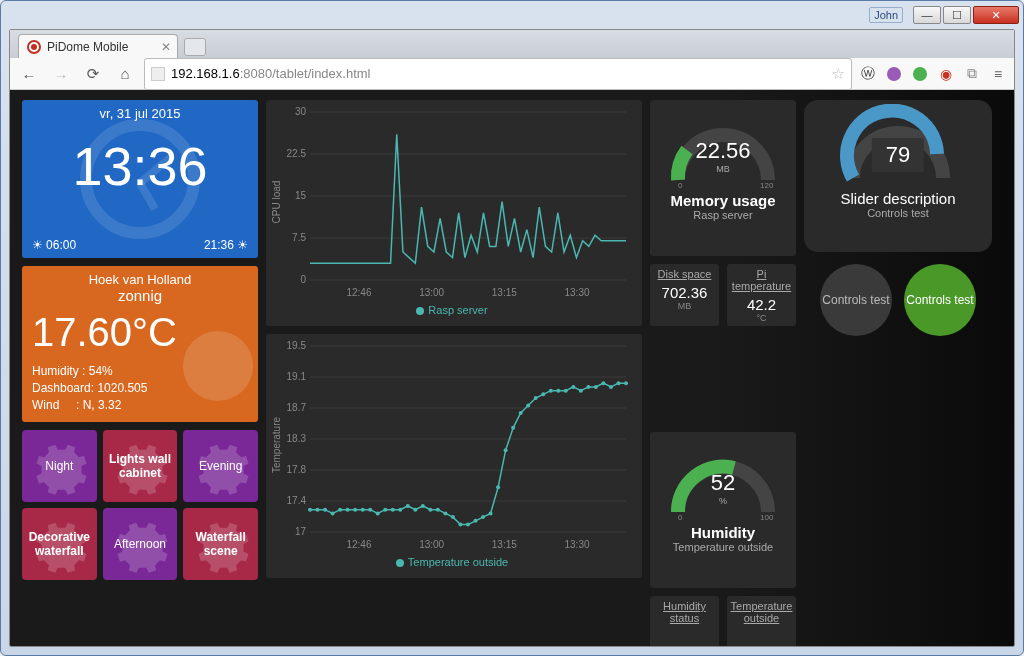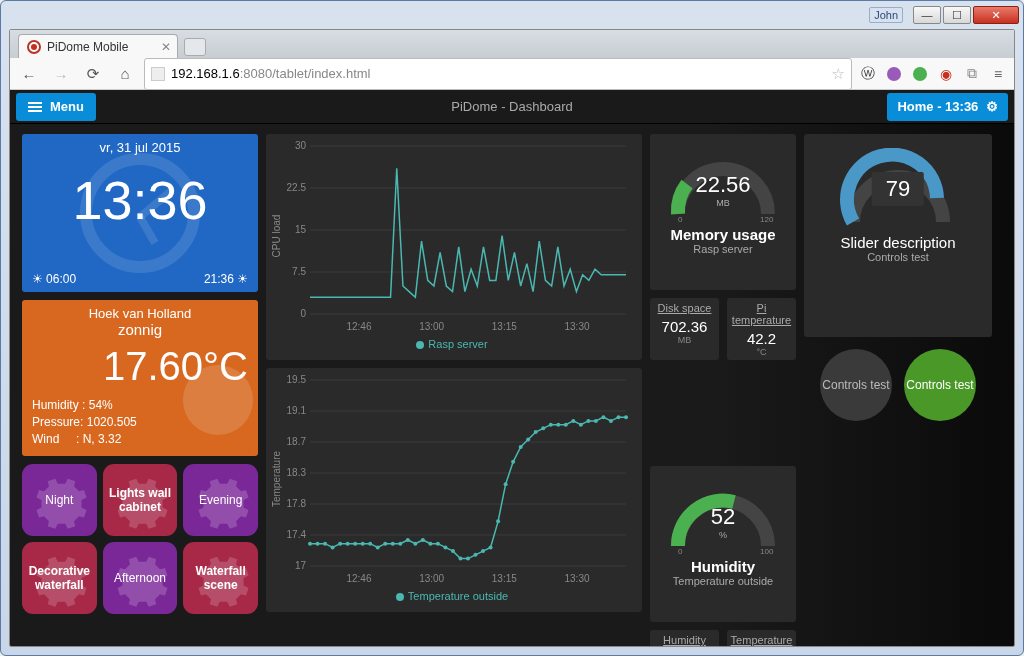--- a/index.html
+++ b/index.html
@@ -55,27 +55,27 @@
 .clock-date { font-size: 13px; }
 .clock-time { font-size: 54px; font-weight: 300; margin-top: 14px; }
 .clock-sun { position: absolute; bottom: 6px; left: 0; right: 0; display: flex; justify-content: space-between; padding: 0 10px; font-size: 12px; }
 .clock-bg-icon { position: absolute; top: 50%; left: 50%; transform: translate(-50%,-50%); width: 120px; height: 120px; border: 12px solid rgba(255,255,255,0.12); border-radius: 50%; }
 .clock-bg-icon::after { content: ""; position: absolute; top: 50%; left: 50%; width: 40px; height: 8px; background: rgba(255,255,255,0.12); transform-origin: left center; transform: rotate(-40deg); }
 .clock-bg-icon::before { content: ""; position: absolute; top: 50%; left: 50%; width: 30px; height: 8px; background: rgba(255,255,255,0.12); transform-origin: left center; transform: rotate(60deg); }
 
 .weather-tile { background: #d86820; height: 156px; color: #fff; padding: 6px 10px; margin-top: 8px; }
 .weather-loc { text-align: center; font-size: 13px; }
 .weather-cond { text-align: center; font-size: 15px; font-weight: 300; }
-.weather-temp { text-align: right; font-size: 40px; font-weight: 400; margin-top: 6px; }
+.weather-temp { text-align: left; font-size: 40px; font-weight: 400; margin-top: 6px; }
 .weather-stats { font-size: 12px; margin-top: 8px; line-height: 1.4; }
 .weather-bg { position: absolute; right: -30px; top: 30px; width: 140px; height: 140px; opacity: 0.15; }
 .weather-bg .sun-core { position: absolute; width: 70px; height: 70px; background: #fff; border-radius: 50%; top: 35px; left: 35px; }
 
 .scene-grid { display: grid; grid-template-columns: repeat(3,1fr); gap: 6px; margin-top: 8px; }
-.scene-tile { background: #7a2898; height: 72px; color: #fff; display: flex; align-items: center; justify-content: center; text-align: center; font-size: 12px; padding: 4px; position: relative; overflow: hidden; border-radius: 11px; }
+.scene-tile { background: #7a2898; height: 72px; color: #fff; display: flex; align-items: center; justify-content: center; text-align: center; font-size: 12px; padding: 4px; position: relative; overflow: hidden; border-radius: 4px; }
 .scene-tile.crimson { background: #a82848; font-weight: bold; }
 .scene-gear { position: absolute; width: 60px; height: 60px; opacity: 0.18; }
 .scene-gear svg { width: 100%; height: 100%; }
 
 
 .chart-tile { height: 226px; padding: 4px 8px 2px 4px; }
 .chart-svg { width: 100%; height: 196px; }
 .chart-legend { text-align: center; font-size: 11px; color: #4ab8b0; }
 .chart-legend .dot { display: inline-block; width: 8px; height: 8px; background: #4ab8b0; border-radius: 50%; margin-right: 4px; vertical-align: middle; }
 .axis-label { font-size: 10px; fill: #888; }
@@ -86,21 +86,21 @@
 
 
 .gauge-tile { height: 156px; text-align: center; padding-top: 6px; }
 .gauge-svg { width: 130px; height: 84px; }
 .gauge-val { position: absolute; top: 38px; left: 0; right: 0; font-size: 22px; color: #fff; font-weight: 500; }
 .gauge-unit-small { position: absolute; top: 64px; left: 0; right: 0; font-size: 9px; color: #aaa; }
 .gauge-scale { font-size: 8px; fill: #888; }
 .gauge-title { font-size: 15px; color: #fff; font-weight: 600; margin-top: -2px; }
 .gauge-sub { font-size: 11px; color: #aaa; }
 
-.slider-tile { height: 203px; text-align: center; padding-top: 14px; }
+.slider-tile { height: 152px; text-align: center; padding-top: 4px; border-radius: 14px; }
 .slider-val-box { position: absolute; top: 38px; left: 50%; transform: translateX(-50%); background: #333; padding: 4px 14px; font-size: 22px; color: #fff; border-radius: 2px; }
 
 .small-stat { height: 62px; text-align: center; padding-top: 4px; }
 .small-stat .label { font-size: 11px; color: #aaa; text-decoration: underline; }
 .small-stat .val { font-size: 15px; color: #fff; margin-top: 4px; }
 .small-stat .unit { font-size: 9px; color: #888; }
 
 .ctrl-btn { width: 72px; height: 72px; border-radius: 50%; background: #3a3a3a; display: flex; flex-direction: column; align-items: center; justify-content: center; color: #bbb; font-size: 12px; position: relative; }
 .ctrl-btn.green { background: #4a9828; color: #fff; }
 .col3 { display: flex; flex-direction: column; gap: 8px; }
@@ -147,35 +147,20 @@
         </div>
       <div class="ext-icon">
           <span class="ext-green"></span>
         </div>
       <div class="ext-icon ext-red">◉</div>
       <div class="ext-icon ext-gray">⧉</div>
       <div class="ext-icon">≡</div>
     </div>
 
     <div class="page">
-      <div class="app-header">
-        <div class="menu-btn">
-          <span class="hamburger">
-              <span></span>
-              <span></span>
-              <span></span>
-            </span>
-          <span>Menu</span>
-        </div>
-        <div class="app-title-center">PiDome - Dashboard</div>
-        <div class="home-btn">
-          <span>Home - 13:36</span>
-          <span>⚙</span>
-        </div>
-      </div>
 
       <div class="dashboard">
 
         <div>
           <div class="tile clock-tile">
             <div class="clock-bg-icon"></div>
             <div class="clock-date">vr, 31 jul 2015</div>
             <div class="clock-time">13:36</div>
             <div class="clock-sun">
               <span>☀ <span>06:00</span></span>
@@ -185,21 +170,21 @@
 
           <div class="tile weather-tile">
             <div class="weather-bg">
                 <div class="sun-core"></div>
               </div>
             <div class="weather-loc">Hoek van Holland</div>
             <div class="weather-cond">zonnig</div>
             <div class="weather-temp">17.60°C</div>
             <div class="weather-stats">
               <div><span>Humidity</span> : <span>54%</span></div>
-              <div><span>Pressure</span>: <span>1020.505</span></div>
+              <div><span>Dashboard</span>: <span>1020.505</span></div>
               <div><span>Wind</span>&nbsp;&nbsp;&nbsp;&nbsp;&nbsp;: <span>N, 3.32</span></div>
             </div>
           </div>
 
           <div class="scene-grid">
             <div class="scene-tile">
                 <div class="scene-gear"><svg viewBox="0 0 24 24">
                     <path fill="#fff" d="M12 8a4 4 0 100 8 4 4 0 000-8zm9 4l2-1-1-3-2 .5-2-2 .5-2-3-1-1 2h-3l-1-2-3 1 .5 2-2 2-2-.5-1 3 2 1v3l-2 1 1 3 2-.5 2 2-.5 2 3 1 1-2h3l1 2 3-1-.5-2 2-2 2 .5 1-3-2-1z"></path>
                   </svg></div>
                 <span>Night</span>

